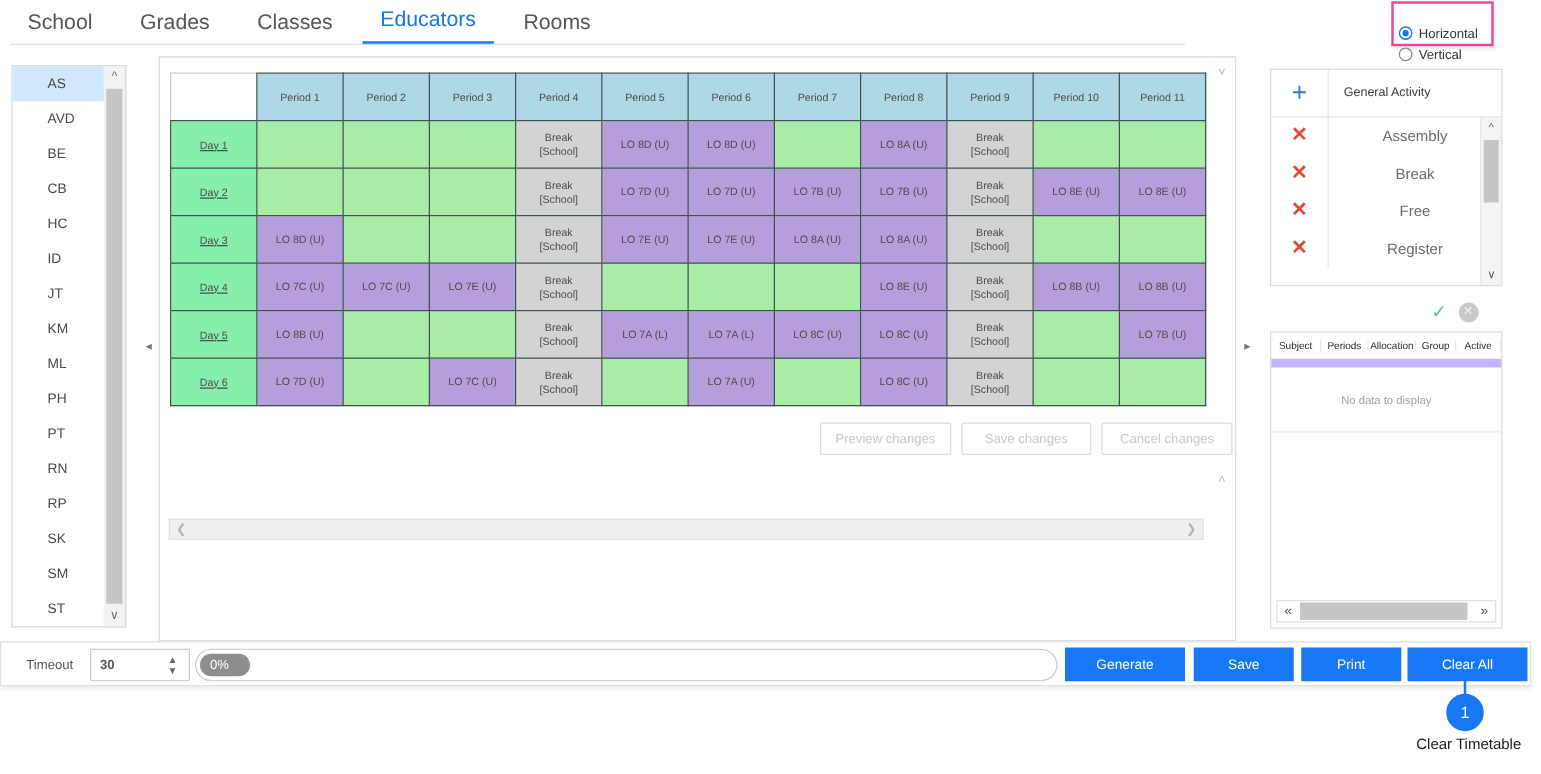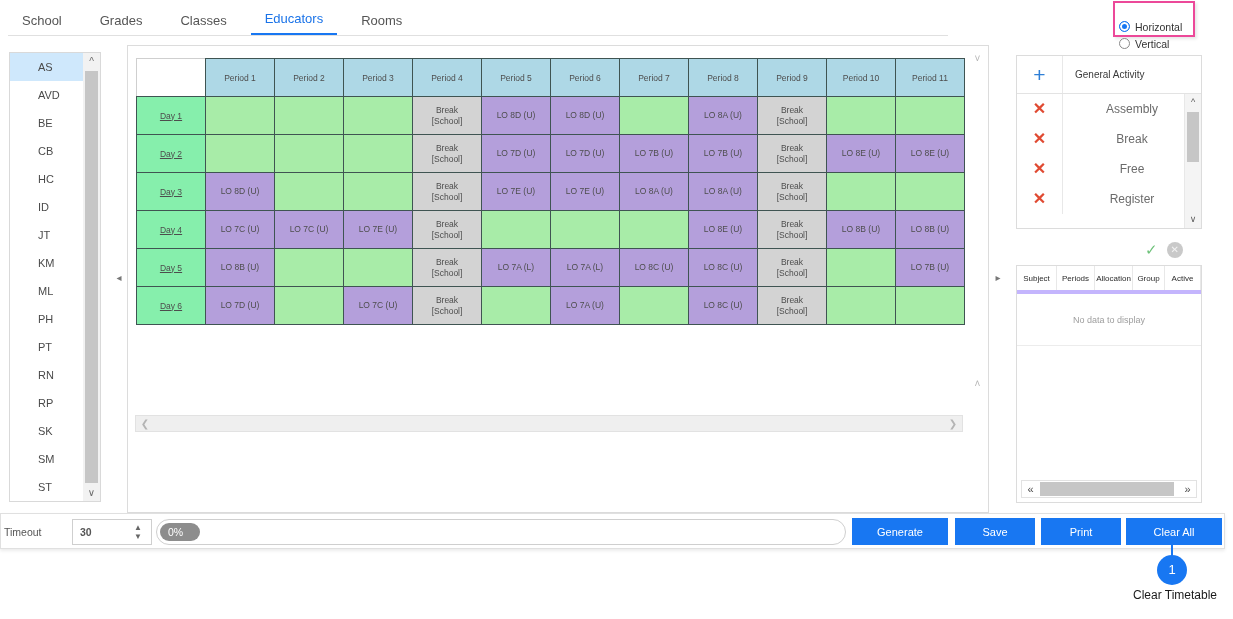--- a/index.html
+++ b/index.html
@@ -12,21 +12,21 @@
   }
   #app { position: relative; width: 1233px; height: 619px; background:#fff; }
 
   
   .tabstrip {
     position: absolute; left: 8px; top: 6px; width: 940px; height: 30px;
     border-bottom: 1px solid #e0e0e0;
     display: flex; align-items: flex-end;
   }
   .tab {
-    font-size: 13px; color: #555; padding: 3px 14px 7px 14px;
+    font-size: 17px; color: #555; padding: 3px 14px 7px 14px;
     margin-right: 10px; cursor: pointer; white-space: nowrap;
   }
   .tab.active { color: #1a73e8; border-bottom: 2px solid #1877f2; }
 
   
   .orientbox {
     position: absolute; left: 1113px; top: 1px; width: 82px; height: 36px;
     background: #fff; border: 2px solid #ec4899;
     box-shadow: 2px 2px 3px rgba(0,0,0,.10);
     padding: 16px 4px;
@@ -158,21 +158,21 @@
 
   .sa-panel {
     position: absolute; left: 1016px; top: 265px; width: 186px; height: 238px;
     background: #fff; border: 1px solid #dcdcdc;
   }
   .sa-title {
     height: 22px; line-height: 22px; text-align: center;
     font-size: 11px; color: #9a9a9a; background: #f5f5f5;
     border-bottom: 1px solid #e8e8e8;
   }
-  .sa-cols { display: flex; height: 28px; border-bottom: 4px solid #c4b5fd; }
+  .sa-cols { display: flex; height: 28px; border-bottom: 7px solid #c4b5fd; align-items: center; }
   .sa-col {
     border-right: 1px solid #e8e8e8; font-size: 8px; color: #2b2b2b;
     display: flex; align-items: center; justify-content: center;
     overflow: hidden; white-space: nowrap;
   }
   .sa-nodata {
     height: 52px; line-height: 52px; text-align: center;
     font-size: 9px; color: #9e9e9e; border-bottom: 1px solid #ececec;
   }
   .sa-hscroll {
@@ -183,21 +183,21 @@
   .sa-hsc-a { position: absolute; top: 0; width: 17px; height: 16px; font-size: 11px;
      color: #4a4a4a; text-align: center; line-height: 16px; }
   .sa-hsc-a.l { left: 0; } .sa-hsc-a.r { right: 0; }
 
   
   .bottombar {
     position: absolute; left: 0; top: 513px; width: 1225px; height: 36px;
     border: 1px solid #e0e0e0; background: #fff;
     box-shadow: 0 2px 3px rgba(0,0,0,.08);
   }
-  .timeout-label { position: absolute; left: 3px; top: 12px; font-size: 10.5px; color: #555; }
+  .timeout-label { position: absolute; left: 20px; top: 12px; font-size: 10.5px; color: #555; }
   .spinner {
     position: absolute; left: 71px; top: 5px; width: 80px; height: 26px;
     border: 1px solid #cfcfcf; background: #fff;
   }
   .spin-val { position: absolute; left: 7px; top: 6px; font-size: 10.5px; color: #555; font-weight: bold; }
   .spin-arrows { position: absolute; right: 7px; top: 3px; width: 12px; font-size: 8px; color: #666; line-height: 9px; text-align: center; }
   .progress {
     position: absolute; left: 155px; top: 5px; width: 690px; height: 26px;
     border: 1px solid #cfcfcf; border-radius: 13px; background: #fff;
   }
@@ -474,20 +474,25 @@
                 <span class="cell-l1">Break</span>
                 <span class="cell-l1">[School]</span>
               </td>
               <td class="c-green"></td>
               <td class="c-green"></td>
             </tr>
           </tbody>
       </table>
     </div>
 
+    <div class="chg-row">
+        <button class="chg-btn">Preview changes</button>
+        <button class="chg-btn">Save changes</button>
+        <button class="chg-btn">Cancel changes</button>
+      </div>
 
     <div class="vscroll-center">
       <div class="vsc-a up">˅</div>
       <div class="vsc-a dn">˄</div>
     </div>
 
     <div class="hscroll">
       <div class="hsc-arrow l">❮</div>
       <div class="hsc-arrow r">❯</div>
     </div>

